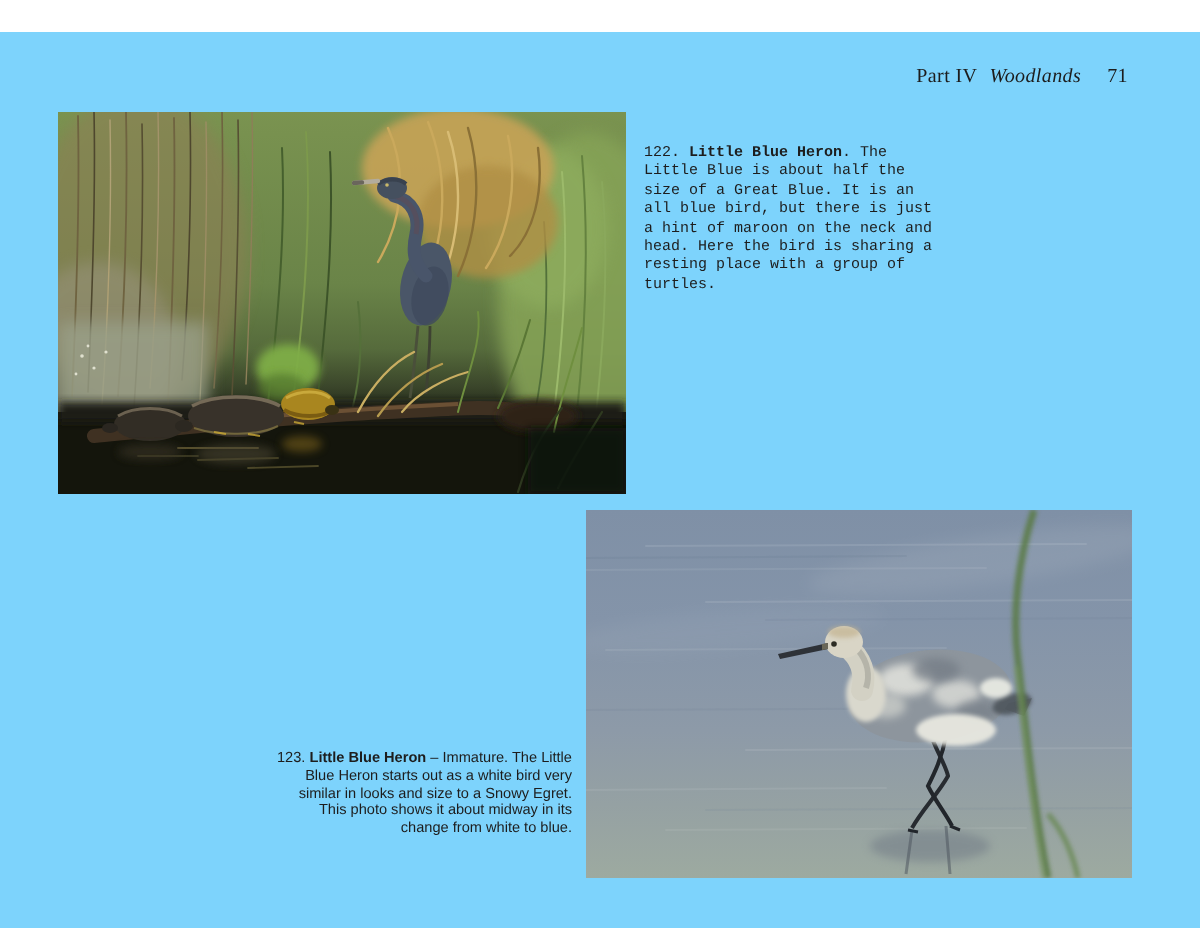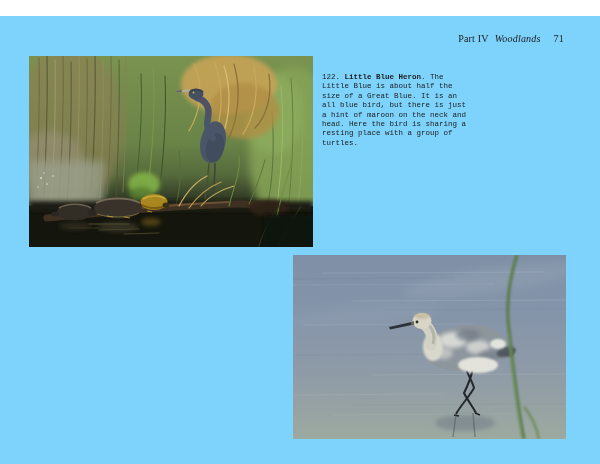--- a/index.html
+++ b/index.html
@@ -225,14 +225,17 @@
       <path d="M96,72 L121,66.5 L121,69.5 L97,74.5 Z" fill="#2e3238"></path>
       <path d="M118,67 L121,66.5 L121,69.5 L118,70 Z" fill="#6a6758"></path>
       <circle cx="124" cy="67" r="1.4" fill="#2c2c24"></circle>
     </g>
 
     <path d="M231,184 C224,150 220,110 216,75 C213,52 216,25 224,0" fill="none" stroke="#5b7c4a" stroke-width="3.5" opacity=".9" filter="url(#c1)"></path>
     <path d="M229,184 C223,150 219,112 215,78" fill="none" stroke="#7d9c63" stroke-width="1.2" opacity=".8" filter="url(#c1)"></path>
     <path d="M246,184 C243,170 238,160 231,152" fill="none" stroke="#66874f" stroke-width="2.5" opacity=".8" filter="url(#c1)"></path>
   </svg>
 
+  <p class="caption" id="caption2">
+    <span>123. </span><b>Little Blue Heron</b><span> – Immature. The Little Blue Heron starts out as a white bird very similar in looks and size to a Snowy Egret. This photo shows it about midway in its change from white to blue.</span>
+  </p>
 
 </div>
 
 </body></html>

